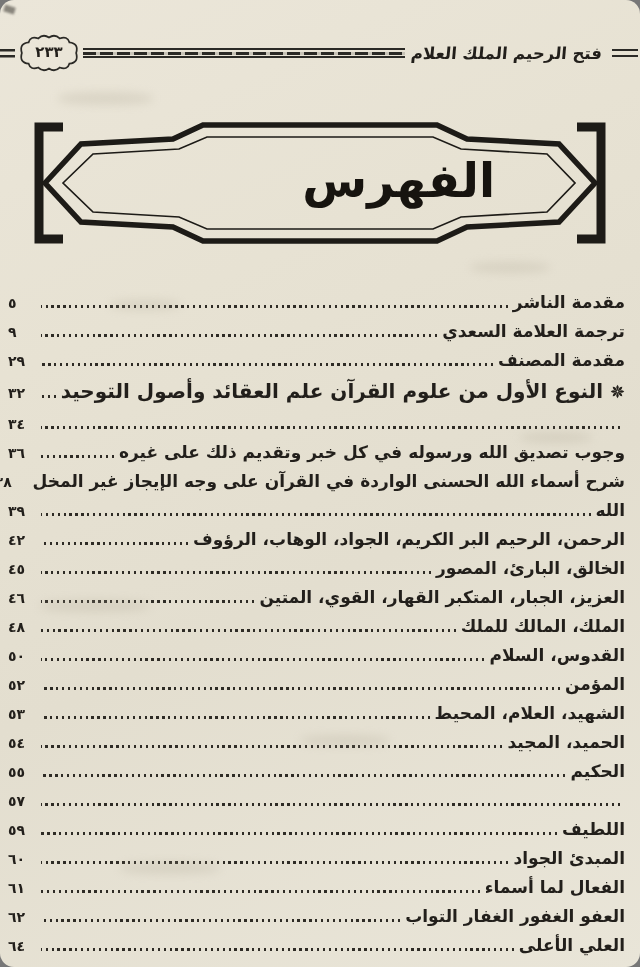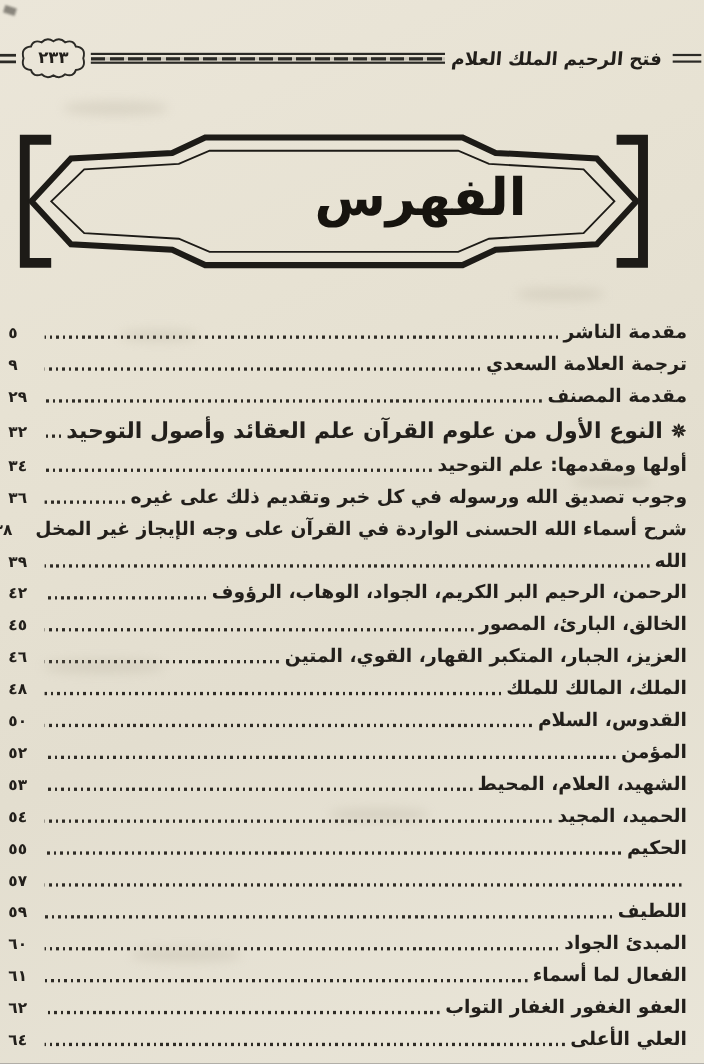--- a/index.html
+++ b/index.html
@@ -1,20 +1,20 @@
 <!DOCTYPE html>
 <html lang="ar" dir="rtl"><head>
 <meta charset="utf-8">
 <style>
   html,body{margin:0;padding:0;}
   body{background:#777;}
   .page{
     position:relative;width:640px;height:967px;overflow:hidden;
     background:linear-gradient(155deg,#ebe6d9 0%,#e7e2d3 30%,#e3decf 58%,#e9e5d8 100%);
-    font-family:"DejaVu Sans",sans-serif;color:#221f1b;direction:rtl;
+    font-family:"DejaVu Sans",sans-serif;color:#221f1b;direction:rtl;border-radius:14px;
   }
   
   .header{position:absolute;top:32px;left:0;right:0;height:42px;display:flex;direction:ltr;align-items:center;}
   .edge-mark{flex:0 0 auto;background-repeat:no-repeat;}
   .edge-mark.l{width:15px;height:9px;margin-right:2px;
     background-image:linear-gradient(#2b2a26,#2b2a26),linear-gradient(#2b2a26,#2b2a26);
     background-size:100% 2.5px,100% 2.5px;background-position:0 0,0 100%;}
   .edge-mark.r{width:26px;height:8px;margin-left:6px;margin-right:2px;
     background-image:linear-gradient(#2b2a26,#2b2a26),linear-gradient(#2b2a26,#2b2a26);
     background-size:100% 2.2px,100% 2.2px;background-position:0 0,0 100%;}
@@ -24,21 +24,21 @@
   .h-rule{flex:1 1 auto;height:10px;margin:0 2px;
     background-image:
       linear-gradient(#2b2a26,#2b2a26),
       repeating-linear-gradient(90deg,#2b2a26 0 13px,rgba(43,42,38,.18) 13px 17px),
       linear-gradient(#2b2a26,#2b2a26);
     background-size:100% 2px,100% 3.4px,100% 2px;
     background-position:0 0,0 3.6px,0 8px;background-repeat:no-repeat;}
   .book-title{flex:0 0 auto;font-size:16.5px;font-weight:700;padding:0 4px;direction:rtl;
     transform:skewX(-5deg);white-space:nowrap;}
   
-  .cartouche{position:absolute;top:110px;left:9px;width:590px;height:146px;}
+  .cartouche{position:absolute;top:110px;left:25px;width:590px;height:146px;}
   .cartouche svg.frame{position:absolute;inset:0;width:100%;height:100%;}
   .index-title{position:absolute;top:50%;right:120px;transform:translateY(-55%);
     margin:0;font-size:47px;font-weight:800;letter-spacing:0;color:#17140f;}
   
   .toc{position:absolute;top:287px;left:8px;right:15px;}
   .row{display:flex;direction:rtl;align-items:center;height:29px;}
   .row .t{flex:0 0 auto;font-size:17px;font-weight:700;white-space:nowrap;letter-spacing:-.2px;}
   .row .leader{flex:1 1 auto;height:3px;margin:0 5px;position:relative;top:5px;
     background-image:repeating-linear-gradient(to left,#2e2b25 0 2.3px,transparent 2.3px 5.9px);}
   .row .n{flex:0 0 auto;min-width:28px;font-size:14px;font-weight:700;direction:ltr;text-align:left;padding-top:3px;}
@@ -123,21 +123,20 @@
           <circle cx="10" cy="10" r="1.2" fill="#e7e2d4"></circle>
         </svg>
       </span>
       <span class="t">النوع الأول من علوم القرآن علم العقائد وأصول التوحيد</span>
       <span class="leader"></span>
       <span class="n">٣٢</span>
     </div>
 
     <div class="row">
 
-      <span class="t">أولها ومقدمها: علم التوحيد</span>
       <span class="leader"></span>
       <span class="n">٣٤</span>
     </div>
 
     <div class="row">
 
       <span class="t">وجوب تصديق الله ورسوله في كل خبر وتقديم ذلك على غيره</span>
       <span class="leader"></span>
       <span class="n">٣٦</span>
     </div>

